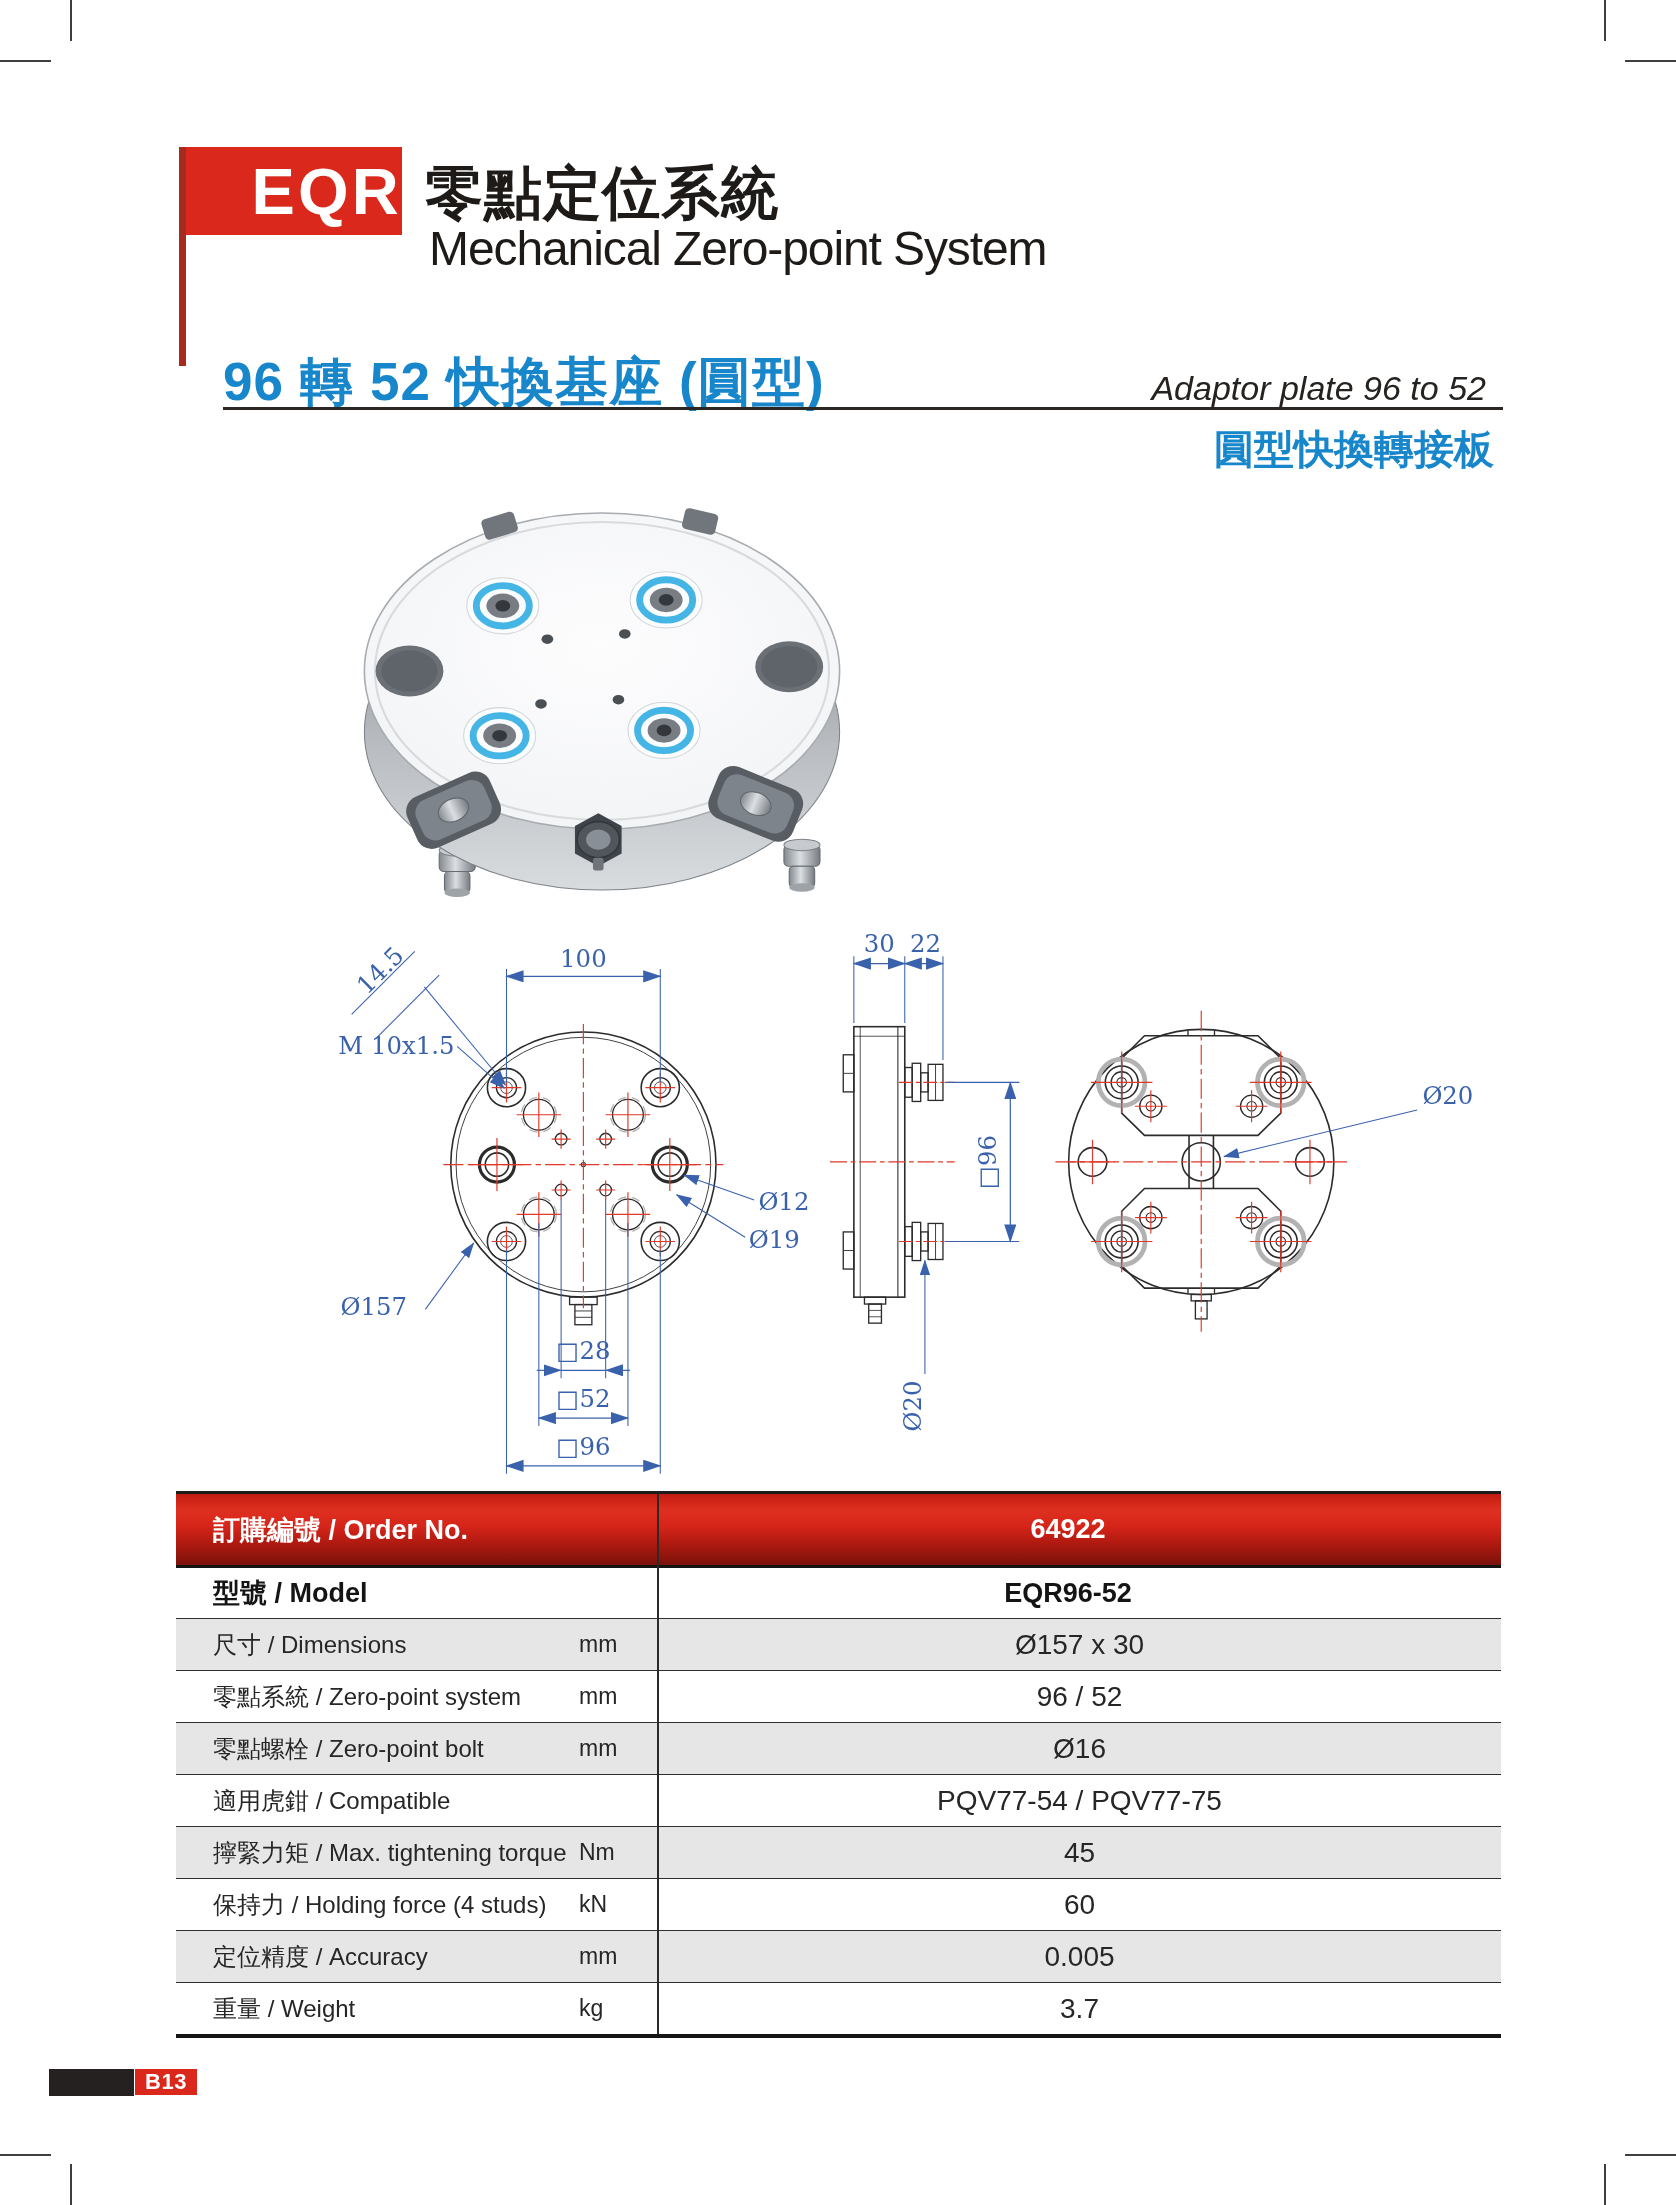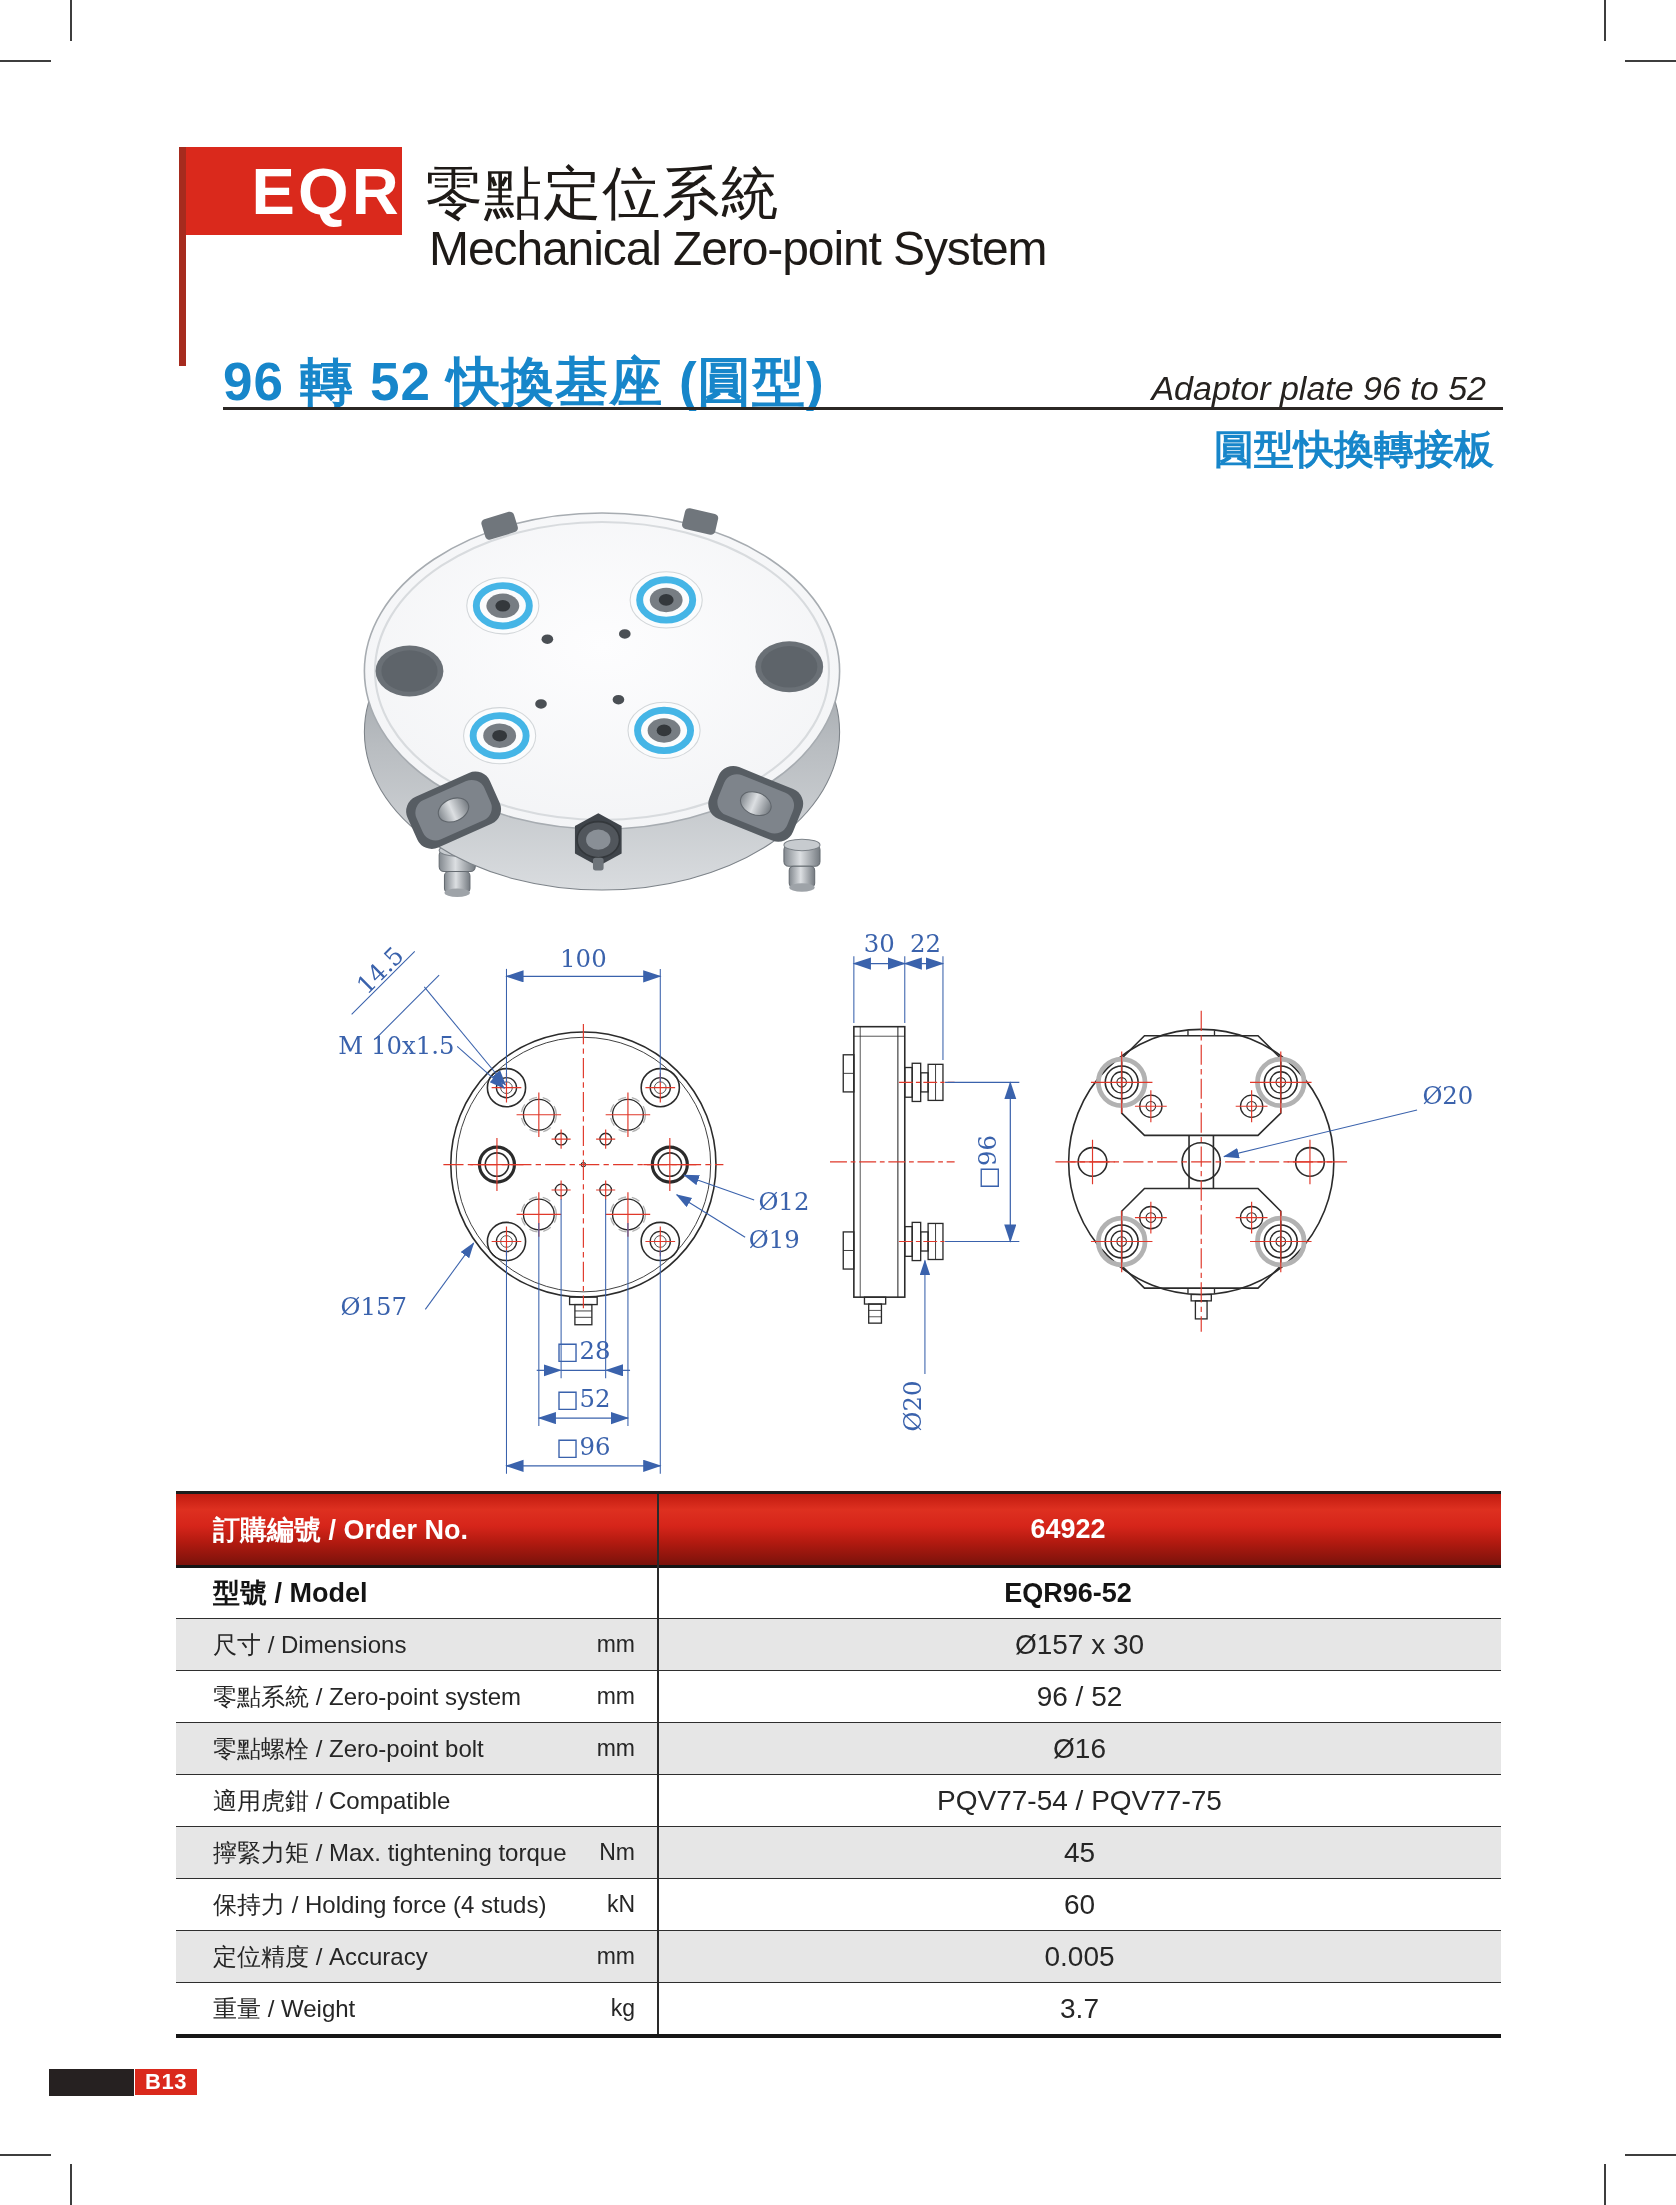--- a/index.html
+++ b/index.html
@@ -8,39 +8,39 @@
     font-family:"Liberation Sans", sans-serif;overflow:hidden;
   }
   .abs{position:absolute;}
   
   .cropmark{background:#3E3E3E;}
   
   .brand-pole{left:179px;top:147px;width:6.9px;height:219px;background:#A62B1E;}
   .brand-flag{left:186px;top:147px;width:216px;height:88px;background:#DA291C;
     display:flex;align-items:center;justify-content:flex-end;}
   .brand-flag span{color:#fff;font-size:65px;font-weight:700;letter-spacing:3.2px;line-height:1;}
-  .brand-zh{left:425px;top:163px;font-size:58px;font-weight:400;color:#1E1A17;letter-spacing:1.1px;line-height:1.05;white-space:nowrap;}
+  .brand-zh{left:425px;top:163px;font-size:58px;font-weight:700;color:#1E1A17;letter-spacing:1.1px;line-height:1.05;white-space:nowrap;}
   .brand-en{left:429px;top:225px;font-size:48px;font-weight:400;color:#1E1A17;letter-spacing:-1.1px;line-height:1.0;white-space:nowrap;}
   
   .prod-zh{left:223px;top:347px;font-size:53px;font-weight:600;color:#1786CA;letter-spacing:1.1px;white-space:nowrap;}
   .prod-en{right:190px;top:369px;font-size:34px;font-weight:400;color:#26221F;white-space:nowrap;font-style:italic;}
   .title-divider{left:223px;top:407px;width:1280px;height:2.7px;background:#2B2724;}
   .prod-sub-zh{right:182px;top:422px;font-size:40px;font-weight:600;color:#1786CA;white-space:nowrap;}
   
   .render-box{left:318px;top:496px;width:568px;height:419px;}
   .drawing-box{left:297px;top:923px;width:1241px;height:568px;}
   
   .tbl{left:176px;top:1491px;width:1325px;border-top:3.2px solid #1D1D1D;border-bottom:4.8px solid #161616;}
   .tr{display:flex;align-items:center;height:51px;border-bottom:1.6px solid #2E2E2E;background:#fff;}
   .tr.alt{background:#E6E6E6;}
   .tr.hdr{height:71px;border-bottom:3.2px solid #141414;
     background:linear-gradient(180deg,#C21B10 0%,#DE3020 22%,#D6251A 45%,#B21A10 68%,#7A120B 100%);}
   .tr.mdl{height:50px;}
   .c-label{flex:0 0 366px;padding-left:37px;font-size:24px;color:#262626;white-space:nowrap;}
-  .c-unit{flex:0 0 56px;padding-right:23px;font-size:23px;color:#262626;text-align:right;}
+  .c-unit{flex:0 0 56px;padding-right:23px;font-size:23px;color:#262626;}
   .c-value{flex:1 1 auto;text-align:center;font-size:28px;color:#262626;}
   .tr.hdr .c-label,.tr.hdr .c-value{color:#ffffff;font-weight:700;font-size:27px;}
   .tr.mdl .c-label,.tr.mdl .c-value{color:#141414;font-weight:700;font-size:27px;}
   .tbl-vline{position:absolute;left:481px;top:0;bottom:0;width:1.6px;background:#2A2A2A;z-index:3;}
   .tblwrap{position:relative;}
   
   .foot-black{left:49px;top:2069px;width:85px;height:26.5px;background:#262121;}
   .foot-red{left:135px;top:2069px;width:62px;height:26px;background:#DA291C;
     display:flex;align-items:center;justify-content:center;}
   .foot-red span{color:#fff;font-weight:700;font-size:22px;letter-spacing:0.5px;}

